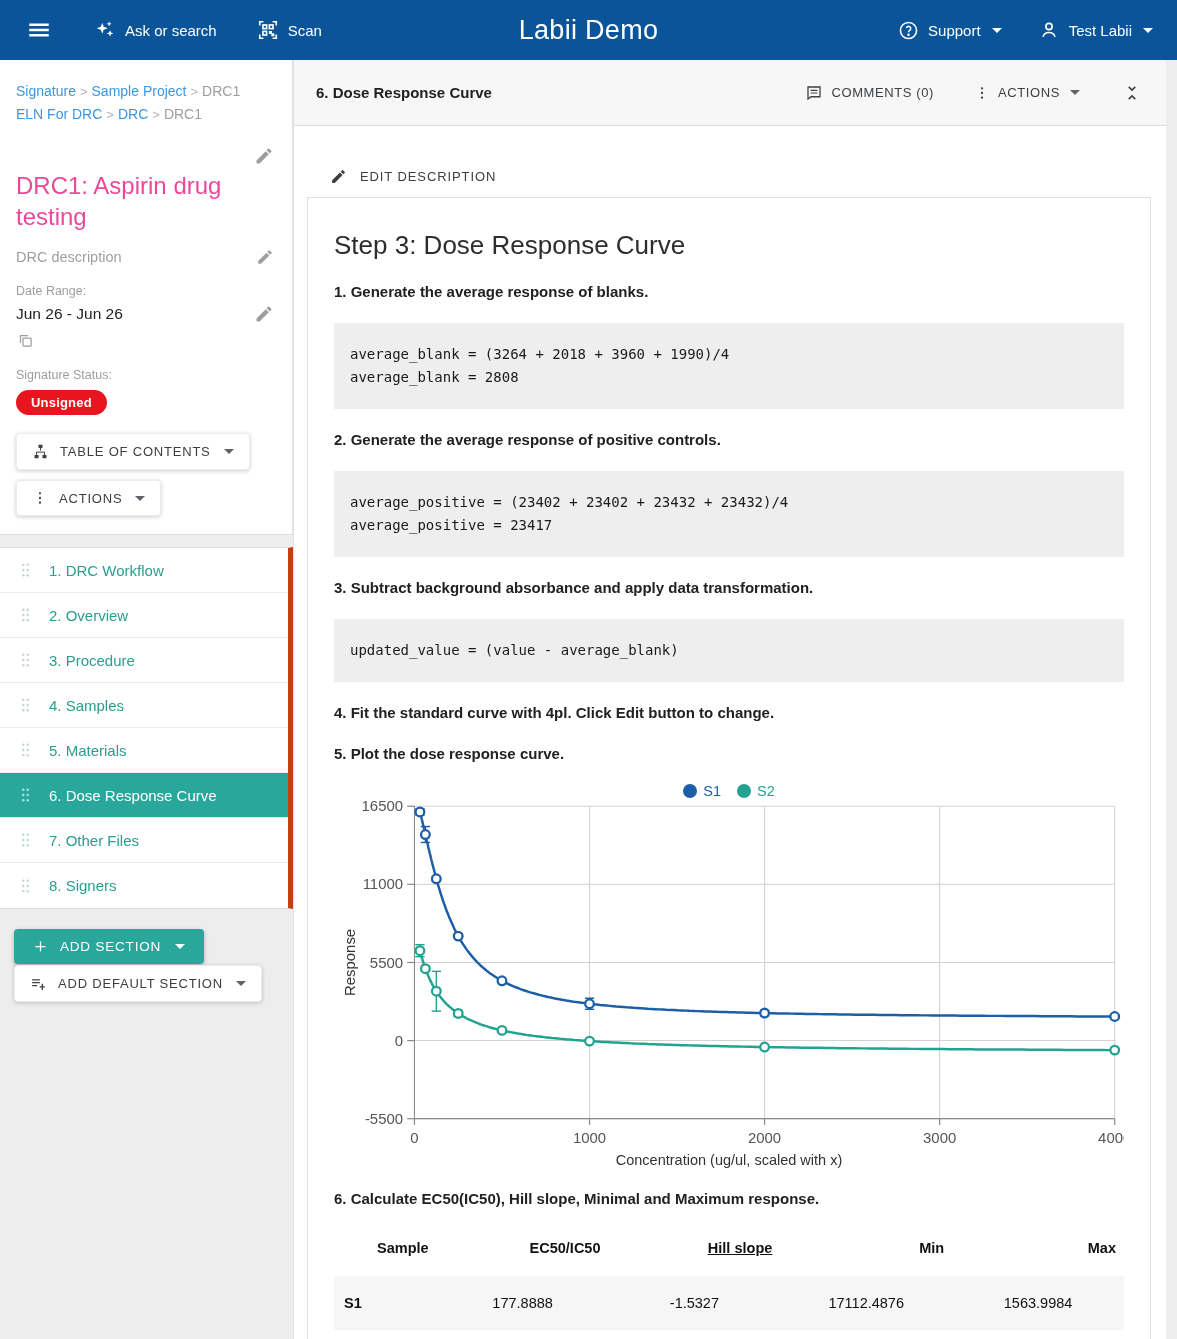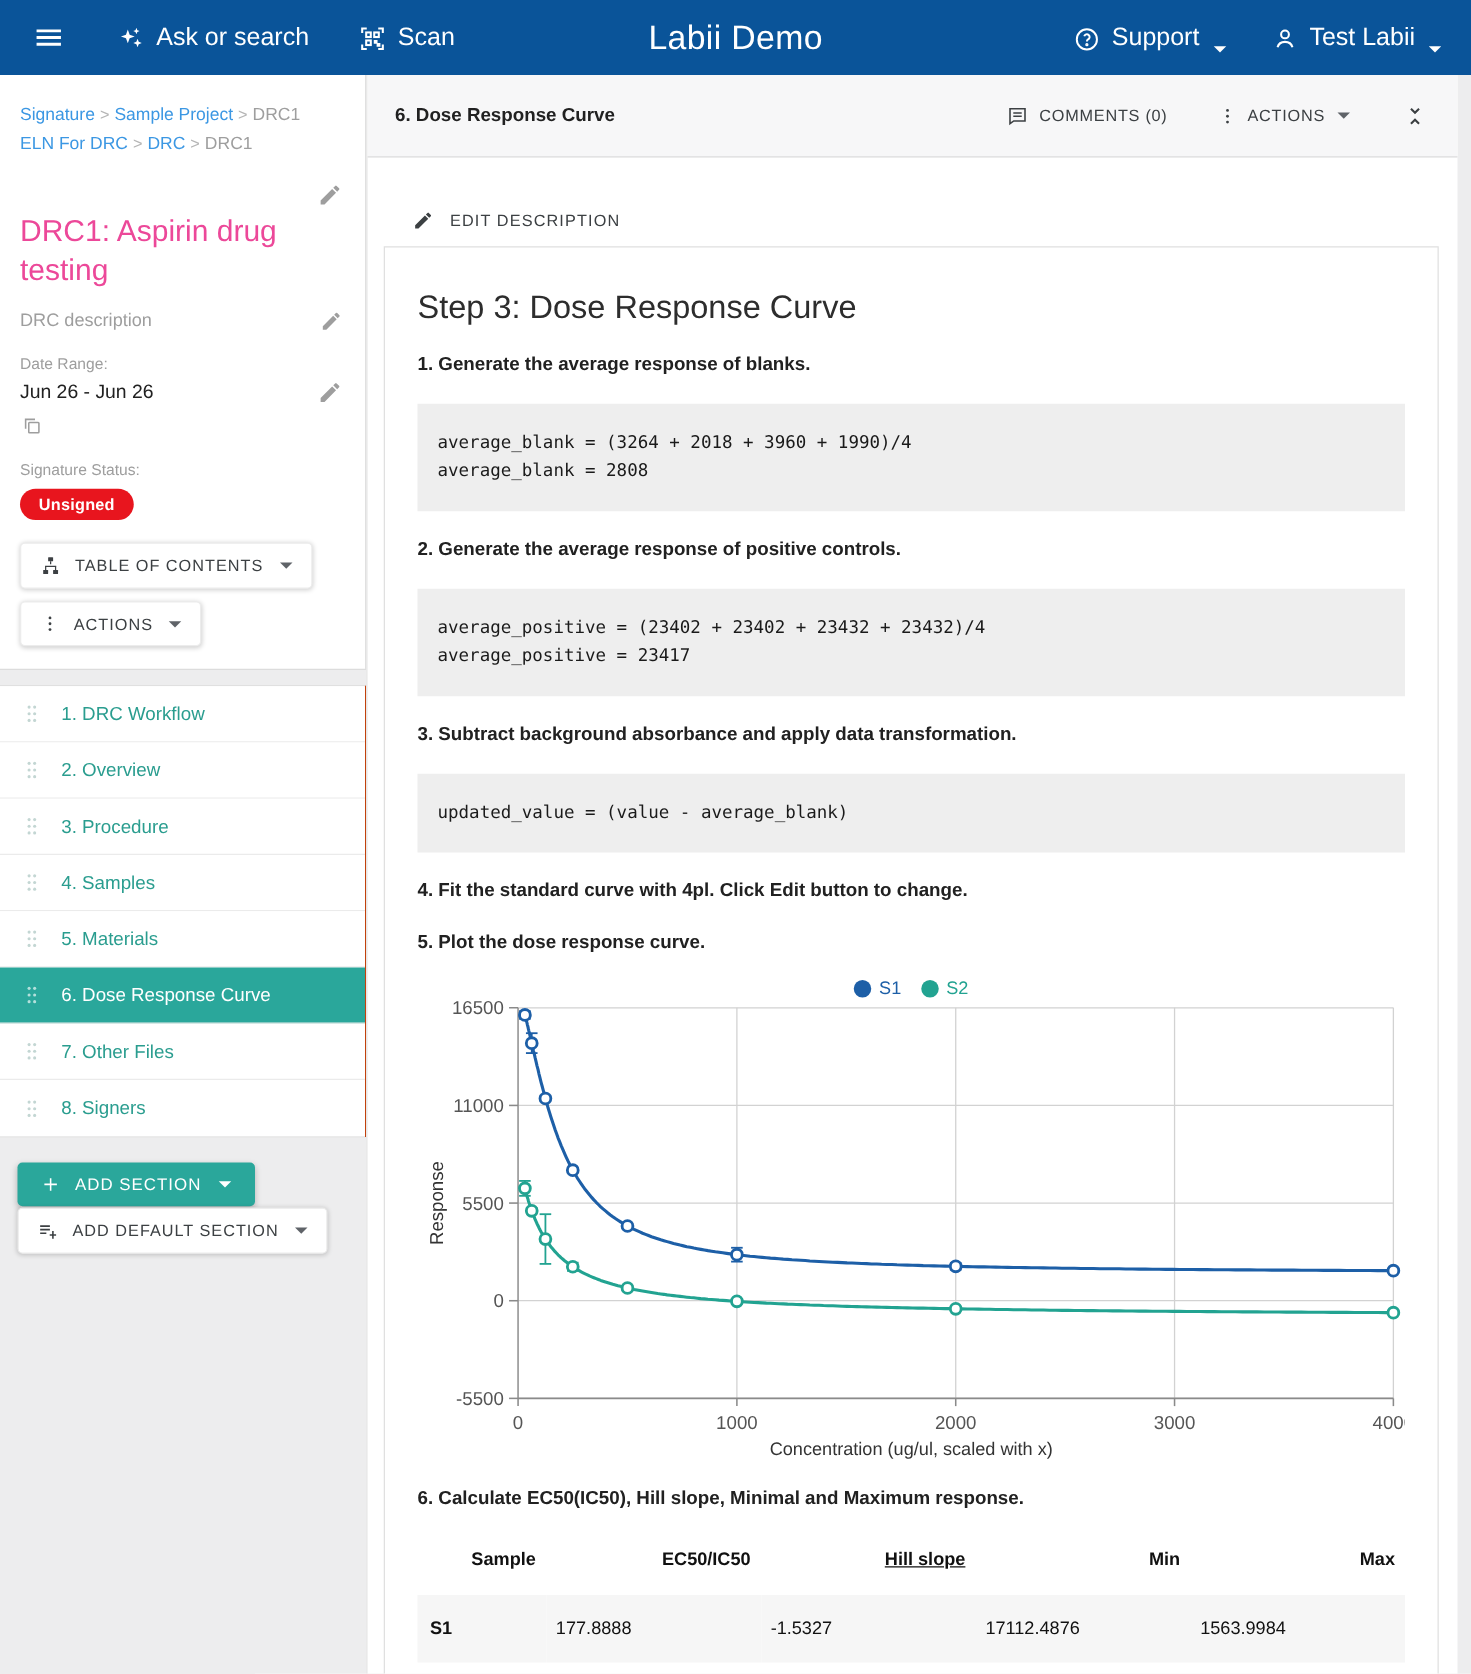--- a/index.html
+++ b/index.html
@@ -9,21 +9,21 @@
     background: #ededee;
     color: #212121;
     overflow: hidden;
   }
   
   .navbar {
     height: 60px; background: #0a5499; color: #fff;
     display: flex; align-items: center; padding: 0 24px; position: relative;
   }
   .nav-left { display: flex; align-items: center; gap: 40px; }
-  .nav-item { display: flex; align-items: flex-end; gap: 9px; font-size: 20px; cursor: pointer; white-space: nowrap; }
+  .nav-item { display: flex; align-items: center; gap: 9px; font-size: 15px; cursor: pointer; white-space: nowrap; }
   .nav-title {
     position: absolute; left: 50%; transform: translateX(-50%);
     font-size: 27px; font-weight: 500; letter-spacing: .3px;
   }
   .nav-right { margin-left: auto; display: flex; align-items: center; gap: 36px; }
   .caret { width: 0; height: 0; border-left: 5px solid transparent; border-right: 5px solid transparent; border-top: 5px solid currentColor; display: inline-block; margin-left: 2px; }
   
   .page { display: flex; height: 1279px; padding-right: 11px; }
   .sidebar { width: 293px; flex: none; }
   .main { flex: 1; background: #fff; border-left: 1px solid #e3e3e3; display: flex; flex-direction: column; min-width: 0; }
@@ -44,21 +44,21 @@
     font-size: 13px; font-weight: bold; padding: 5px 15px; border-radius: 14px; letter-spacing: .2px;
   }
   .btn-white {
     display: inline-flex; align-items: center; gap: 11px; background: #fff;
     border: 1px solid #ececec; border-radius: 4px; padding: 9px 15px;
     font-size: 13px; color: #3c4043; letter-spacing: .8px; cursor: pointer;
     box-shadow: 0 1px 4px rgba(0,0,0,.2); font-family: inherit;
   }
   .sb-toc { margin-top: 18px; }
   .sb-actions { margin-top: 10px; }
-  .sb-list { background: #fff; border-top: 1px solid #e0e0e0; border-bottom: 1px solid #dcdcdc; border-right: 1px solid #c2410c; margin-top: 12px; }
+  .sb-list { background: #fff; border-top: 1px solid #e0e0e0; border-bottom: 1px solid #dcdcdc; border-right: 5px solid #c2410c; margin-top: 12px; }
   .sb-item {
     display: flex; align-items: center; height: 45px; padding: 0 10px 0 20px; gap: 18px;
     border-bottom: 1px solid #ebebeb; color: #2a9d8f; font-size: 15px; cursor: pointer; background: #fff;
   }
   .sb-item:last-child { border-bottom: none; }
   .sb-item .dots { color: #c3d6d3; display: inline-flex; }
   .sb-item.active { background: #2aa79b; color: #fff; }
   .sb-item.active .dots { color: rgba(255,255,255,.65); }
   .add-wrap { margin: 20px 0 0 14px; }
   .btn-teal {
@@ -88,21 +88,21 @@
   }
   
   .chart-wrap { margin-top: 18px; }
   .legend { display: flex; justify-content: center; align-items: center; gap: 16px; font-size: 14.5px; margin-bottom: 0; }
   .legend-item { display: flex; align-items: center; gap: 6px; cursor: pointer; }
   .legend-dot { width: 14px; height: 14px; border-radius: 50%; display: inline-block; }
   .chart-xlabel { text-align: center; font-size: 14.5px; color: #333; margin-top: 0; }
   
   .drc-table { width: 100%; border-collapse: collapse; margin-top: 16px; font-size: 14.5px; }
   .drc-table th { font-weight: bold; padding: 14px 8px 20px; text-align: right; color: #111; }
-  .drc-table td { padding: 19px 8px; color: #111; }
+  .drc-table td { padding: 19px 8px; text-align: center; color: #111; }
   .drc-table td.sample { text-align: left; font-weight: bold; padding-left: 10px; }
   .drc-table tr.striped { background: #f6f6f6; }
   svg { display: block; }
   .inline-svg { display: inline-flex; }
 </style>
 </head>
 <body>
 
 <div class="navbar">
   <div class="nav-left">

